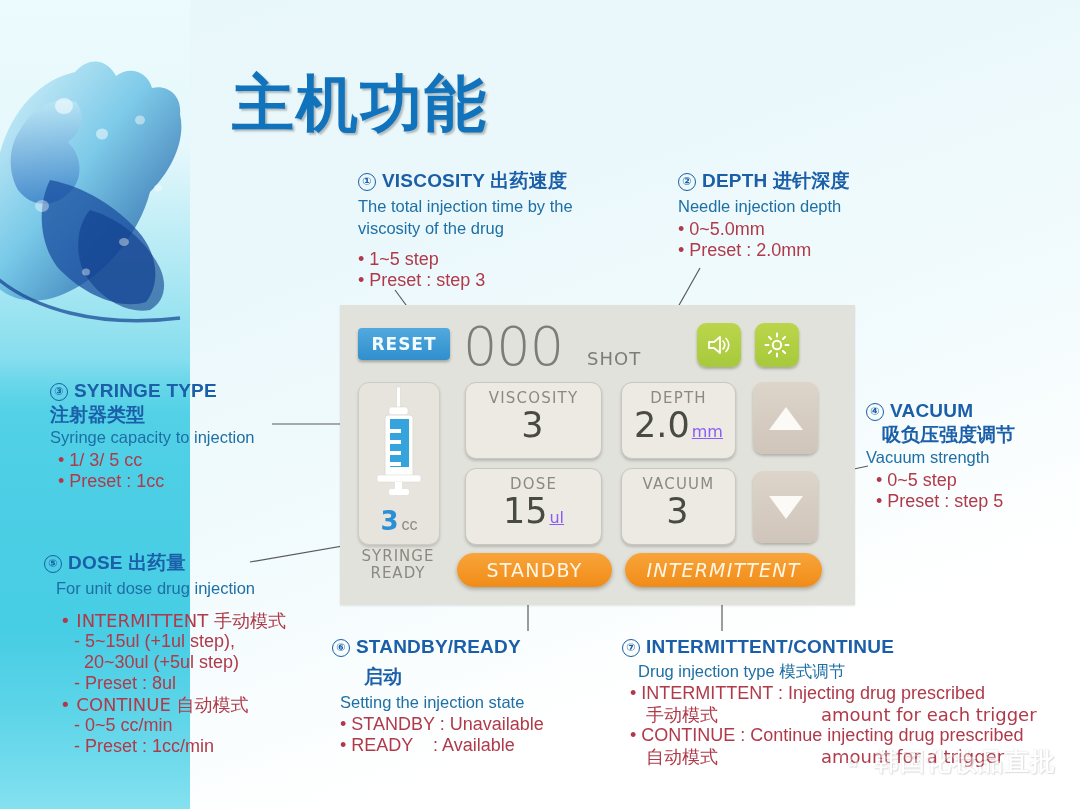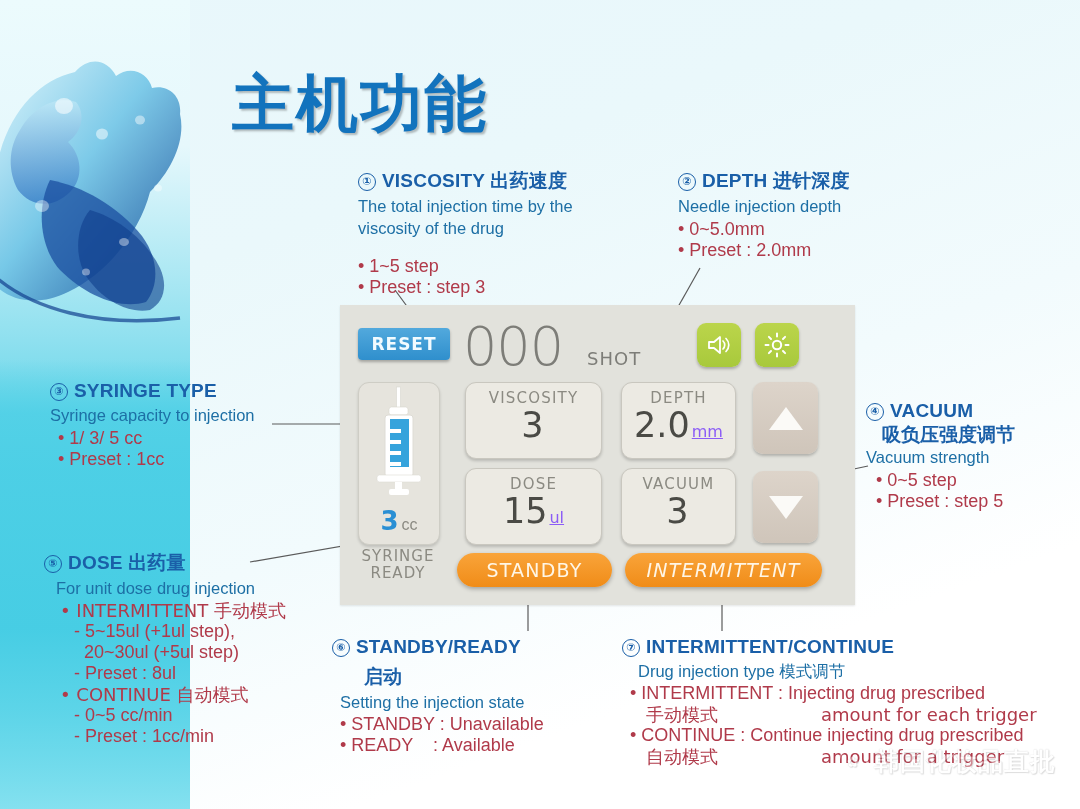--- a/index.html
+++ b/index.html
@@ -243,38 +243,39 @@
     </g>
   </svg>
 
   <div class="ann" style="left:358px; top:168px;">
     <div class="ann-head">
       <span class="circ">①</span><span>VISCOSITY</span>
       <span class="cjk">出药速度</span>
     </div>
     <div class="ann-sub">The total injection time by the</div>
     <div class="ann-sub">viscosity of the drug</div>
-    <div class="ann-bul" style="margin-top:18px">• 1~5 step</div>
+    <div class="ann-bul" style="margin-top:11px">• 1~5 step</div>
     <div class="ann-bul">• Preset : step 3</div>
   </div>
 
   <div class="ann" style="left:678px; top:168px;">
     <div class="ann-head">
       <span class="circ">②</span><span>DEPTH</span>
       <span class="cjk">进针深度</span>
     </div>
     <div class="ann-sub">Needle injection depth</div>
     <div class="ann-bul" style="margin-top:3px">• 0~5.0mm</div>
     <div class="ann-bul">• Preset : 2.0mm</div>
   </div>
 
   <div class="ann" style="left:50px; top:380px;">
     <div class="ann-head">
       <span class="circ">③</span><span>SYRINGE TYPE</span>
     </div>
+    <div class="ann-sub cjkline" style="margin-top:2px">注射器类型</div>
     <div class="ann-sub" style="margin-top:3px">Syringe capacity to injection</div>
     <div class="ann-bul" style="margin-top:3px; padding-left:8px">• 1/ 3/ 5 cc</div>
     <div class="ann-bul" style="padding-left:8px">• Preset : 1cc</div>
   </div>
 
   <div class="ann" style="left:866px; top:400px;">
     <div class="ann-head">
       <span class="circ">④</span><span>VACUUM</span>
     </div>
     <div class="ann-sub cjkline" style="margin-top:2px; padding-left:16px">吸负压强度调节</div>
@@ -282,21 +283,21 @@
     <div class="ann-bul" style="margin-top:3px; padding-left:10px">• 0~5 step</div>
     <div class="ann-bul" style="padding-left:10px">• Preset : step 5</div>
   </div>
 
   <div class="ann" style="left:44px; top:550px;">
     <div class="ann-head">
       <span class="circ">⑤</span><span>DOSE</span>
       <span class="cjk">出药量</span>
     </div>
     <div class="ann-sub" style="margin-top:2px; padding-left:12px">For unit dose drug injection</div>
-    <div class="ann-bul cjkred" style="margin-top:2px; padding-left:16px">• INTERMITTENT 手动模式</div>
+    <div class="ann-bul cjkred" style="margin-top:12px; padding-left:16px">• INTERMITTENT 手动模式</div>
     <div class="ann-bul" style="padding-left:30px">- 5~15ul   (+1ul step),</div>
     <div class="ann-bul" style="padding-left:40px">20~30ul (+5ul step)</div>
     <div class="ann-bul" style="padding-left:30px">- Preset : 8ul</div>
     <div class="ann-bul cjkred" style="padding-left:16px">• CONTINUE 自动模式</div>
     <div class="ann-bul" style="padding-left:30px">- 0~5 cc/min</div>
     <div class="ann-bul" style="padding-left:30px">- Preset : 1cc/min</div>
   </div>
 
   <div class="ann" style="left:332px; top:636px;">
     <div class="ann-head">

